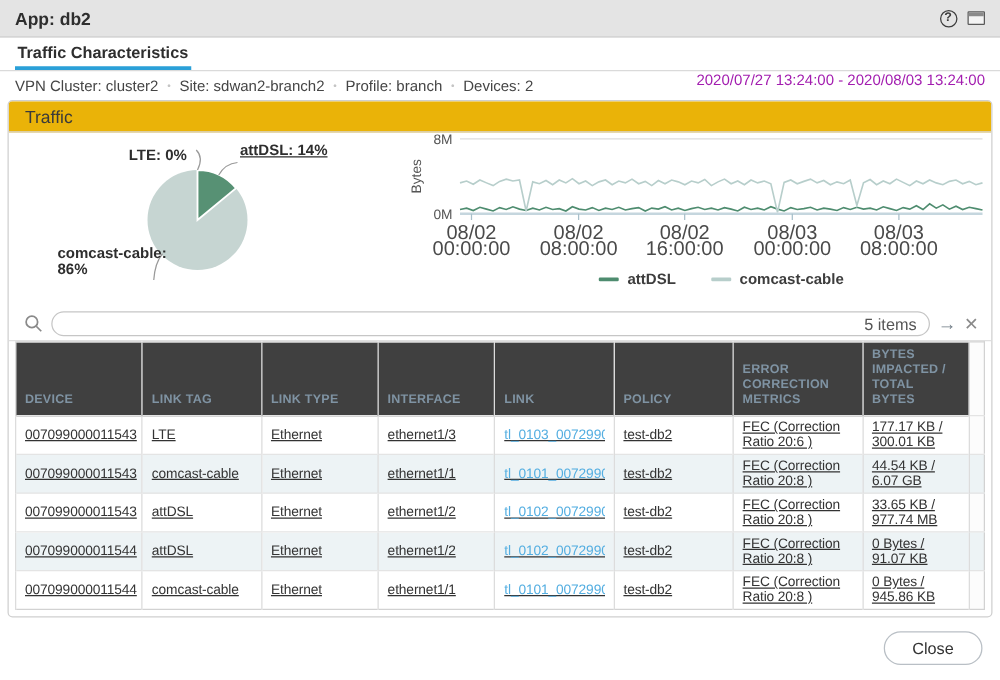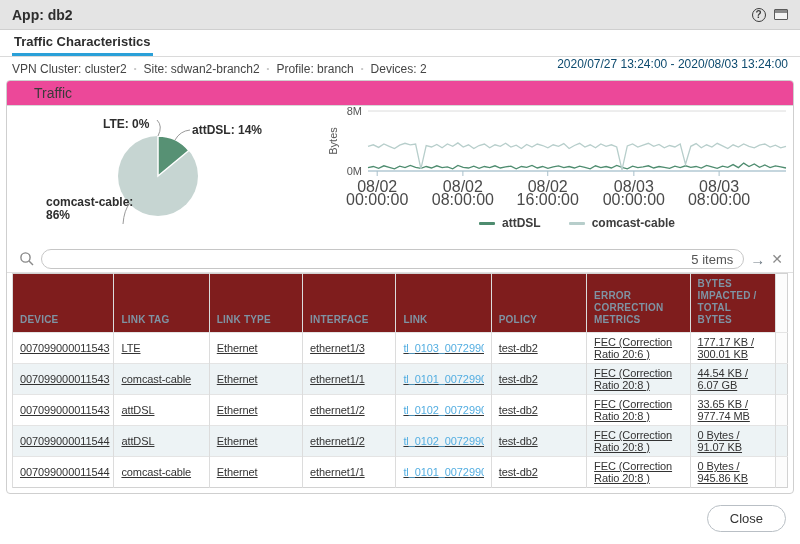--- a/index.html
+++ b/index.html
@@ -16,25 +16,25 @@
   .win-icon { width:14px; height:11px; border:1.4px solid #5a5a5a; border-radius:1px; position:relative; background:#f4f4f4; }
   .win-icon::before { content:""; position:absolute; left:0; top:0; right:0; height:3px; background:#8a8a8a; }
   
   .tabbar { height:27px; border-bottom:1px solid #dadada; padding:0 12px; display:flex; align-items:flex-end; }
   .tab { font-size:13px; font-weight:700; color:#2e2e2e; padding:5px 2px 4px;
     border-bottom:3px solid #2aa0d8; cursor:pointer; }
   
   .meta { height:23px; display:flex; padding:0 12px; font-size:12px; color:#454545; }
   .meta-left { flex:1; display:flex; align-items:center; }
   .meta-sep { color:#c4c4c4; font-size:8px; margin:0 7px; }
-  .meta-date { font-size:12px; color:#0c4a6e; }
+  .meta-date { font-size:12px; color:#a21caf; }
   
   .panel { margin:0 6px; border:1px solid #cfcfcf; border-radius:4px; overflow:hidden; background:#fff; }
-  .section-header { height:25px; background:#ec4899; display:flex; align-items:center;
-    padding:0 27px; font-size:14px; color:#3a3a3a; border-bottom:1px solid #d8d8d8; }
+  .section-header { height:25px; background:#eab308; display:flex; align-items:center;
+    padding:0 13px; font-size:14px; color:#3a3a3a; border-bottom:1px solid #d8d8d8; }
   
   .traffic-content { position:relative; height:140px; }
   .traffic-content svg { position:absolute; left:0; top:0; }
   .pie-label { position:absolute; font-size:12px; font-weight:700; color:#2e2e2e; line-height:13px; }
   .xtick { position:absolute; top:74px; transform:translateX(-50%); text-align:center;
     font-size:16px; color:#4a4a4a; line-height:13px; }
   .legend { position:absolute; left:361px; width:418px; top:110px; display:flex; justify-content:center; gap:28px; }
   .legend-item { display:flex; align-items:center; gap:7px; cursor:pointer; }
   .legend-dash { width:16px; height:3px; border-radius:1px; }
   .legend-label { font-size:12px; font-weight:600; color:#3d3d3d; }
@@ -42,21 +42,21 @@
   .search-row { height:27px; display:flex; align-items:center; padding:0 10px 0 12px; gap:6px; border-bottom:1px solid #e0e0e0; }
   .search-pill { flex:1; height:20px; border:1px solid #c6c6c6; border-radius:10px; display:flex; align-items:center; padding:0 10px; }
   .search-pill input { flex:1; border:none; outline:none; font-size:12px; font-family:inherit; background:transparent; color:#333; }
   .items-count { font-size:13px; color:#555; white-space:nowrap;padding-left:32px; }
   .sr-icon { color:#6f7b85; font-size:15px; line-height:1; cursor:pointer; }
   .sr-x { color:#8a8a8a; font-size:14px; }
   
   .table-wrap { margin:0 5px 5px; }
   table { border-collapse:collapse; width:100%; table-layout:fixed; border:1px solid #d2d2d2; }
   th, td { border-left:1px solid #dcdcdc; vertical-align:bottom; text-align:left; }
-  th { background:#7f1d1d; color:#7f93a3; font-size:10px; font-weight:700; letter-spacing:.2px;
+  th { background:#404040; color:#7f93a3; font-size:10px; font-weight:700; letter-spacing:.2px;
     padding:4px 7px 6px; line-height:12px; height:50px; }
   td { font-size:11px; line-height:12px; padding:3px 7px; color:#333; vertical-align:middle;
     border-top:1px solid #e4e4e4; letter-spacing:-0.1px;text-decoration:underline; }
   tr.striped td { background:#edf3f5; }
   td .cell-link { color:#54aee1; white-space:nowrap; overflow:hidden; display:block; font-size:11px; cursor:pointer; }
   td.nowrap { white-space:nowrap; overflow:hidden; }
   th.scroll-col, td.scroll-col { background:#fcfcfc; }
   
   .close-row { display:flex; justify-content:flex-end; padding:11px 14px 0; }
   .close-btn { border:1px solid #b9bfc5; background:#fff; border-radius:14px; padding:5px 22px;
@@ -117,21 +117,21 @@
           <line x1="626.848" y1="65" x2="626.848" y2="70" stroke="#a8bfca" stroke-width="1"></line>
           <line x1="712.12" y1="65" x2="712.12" y2="70" stroke="#a8bfca" stroke-width="1"></line>
           <text x="355" y="9" text-anchor="end" font-size="11" fill="#555">8M</text>
           <text x="355" y="69" text-anchor="end" font-size="11" fill="#555">0M</text>
           <text x="330" y="35" text-anchor="middle" font-size="11" fill="#555" transform="rotate(-90 330 35)">Bytes</text>
           <polyline points="361.0,61.6 366.3,60.5 371.6,62.4 376.9,59.8 382.2,61.3 387.5,62.8 392.7,60.1 398.0,61.6 403.3,59.4 408.6,61.3 413.9,62.4 419.2,60.5 424.5,62.0 429.8,59.8 435.1,61.6 440.4,60.9 445.7,62.8 450.9,59.4 456.2,61.3 461.5,62.0 466.8,60.1 472.1,62.4 477.4,60.5 482.7,61.6 488.0,59.8 493.3,62.0 498.6,60.9 503.9,60.1 509.2,62.8 514.4,60.5 519.7,61.3 525.0,59.4 530.3,62.0 535.6,60.5 540.9,62.4 546.2,60.9 551.5,59.8 556.8,61.6 562.1,60.5 567.4,62.0 572.6,60.1 577.9,61.3 583.2,62.8 588.5,59.8 593.8,61.6 599.1,60.5 604.4,62.0 609.7,59.4 615.0,61.3 620.3,62.8 625.6,60.1 630.8,61.6 636.1,60.9 641.4,59.8 646.7,62.0 652.0,60.5 657.3,61.3 662.6,62.4 667.9,60.1 673.2,61.6 678.5,59.8 683.8,61.3 689.1,60.5 694.3,62.0 699.6,59.4 704.9,60.9 710.2,62.4 715.5,60.1 720.8,61.3 726.1,58.6 731.4,61.6 736.7,57.1 742.0,60.5 747.3,57.9 752.5,61.3 757.8,59.0 763.1,61.6 768.4,59.8 773.7,60.9 779.0,62.0" fill="none" stroke="#4e8c6f" stroke-width="1.3"></polyline>
           <polyline points="361.0,40.3 366.3,38.8 371.6,41.4 376.9,38.0 382.2,40.3 387.5,42.5 392.7,39.1 398.0,37.3 403.3,38.8 408.6,38.0 413.9,62.8 419.2,39.5 424.5,41.0 429.8,38.4 435.1,41.8 440.4,38.0 445.7,40.3 450.9,36.9 456.2,41.0 461.5,38.8 466.8,42.5 472.1,39.5 477.4,38.0 482.7,41.8 488.0,38.8 493.3,40.3 498.6,37.3 503.9,41.0 509.2,39.1 514.4,42.5 519.7,38.4 525.0,41.0 530.3,38.0 535.6,39.5 540.9,41.8 546.2,38.8 551.5,40.3 556.8,37.6 562.1,42.5 567.4,39.5 572.6,37.3 577.9,41.0 583.2,38.8 588.5,41.8 593.8,38.0 599.1,40.3 604.4,38.8 609.7,41.0 615.0,63.9 620.3,39.9 625.6,38.0 630.8,41.0 636.1,39.1 641.4,37.3 646.7,40.3 652.0,38.4 657.3,41.8 662.6,39.5 667.9,41.0 673.2,38.0 678.5,58.3 683.8,40.3 689.1,37.6 694.3,41.8 699.6,38.8 704.9,41.0 710.2,37.3 715.5,39.9 720.8,42.5 726.1,38.8 731.4,41.0 736.7,38.0 742.0,40.3 747.3,41.8 752.5,39.1 757.8,38.0 763.1,41.0 768.4,39.1 773.7,41.8 779.0,40.3" fill="none" stroke="#b7cecb" stroke-width="1.3"></polyline>
         </g>
       </svg>
     <div class="pie-label" style="left:96px; top:12px;">LTE: 0%</div>
-    <div class="pie-label" style="left:185px; top:18px;">attDSL: 14%</div>
+    <div class="pie-label" style="left:185px; top:8px;text-decoration:underline;">attDSL: 14%</div>
     <div class="pie-label" style="left:39px; top:90px; width:95px;">comcast-cable: 86%</div>
     <div id="xticks">
         <div class="xtick" style="left: 370.196px;">
           <div>08/02</div>
           <div>00:00:00</div>
         </div>
         <div class="xtick" style="left: 455.886px;">
           <div>08/02</div>
           <div>08:00:00</div>
         </div>

